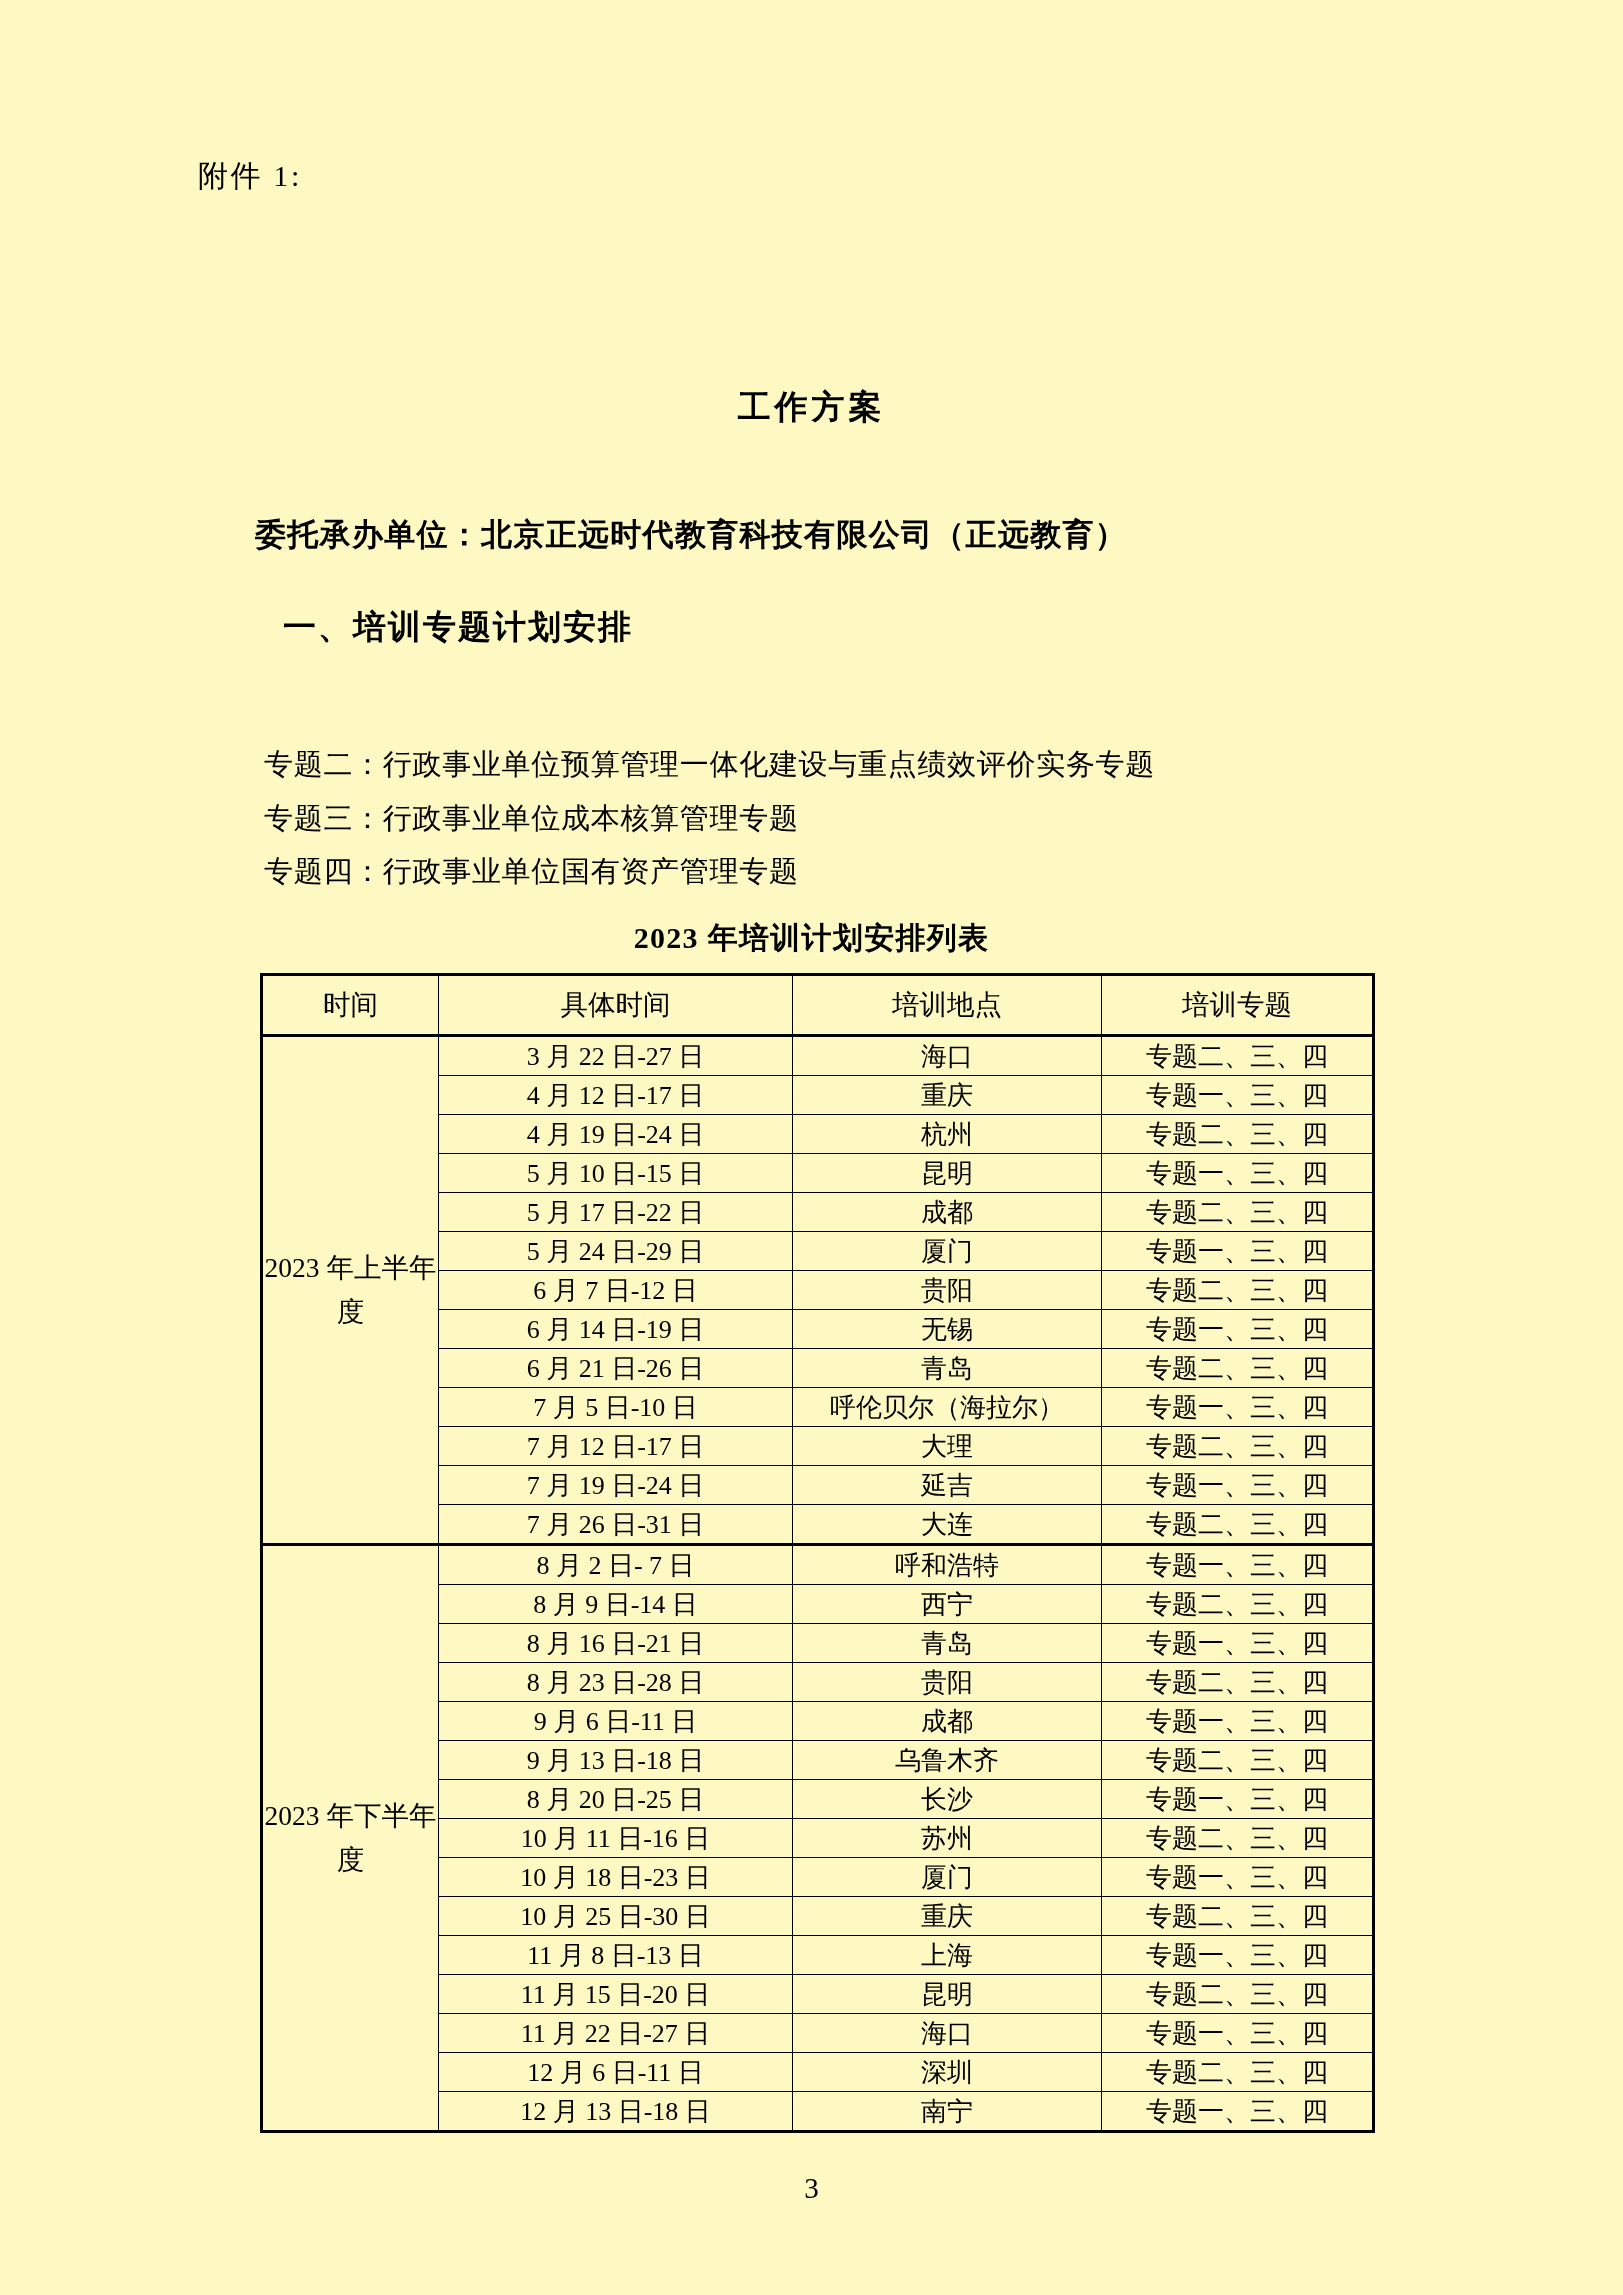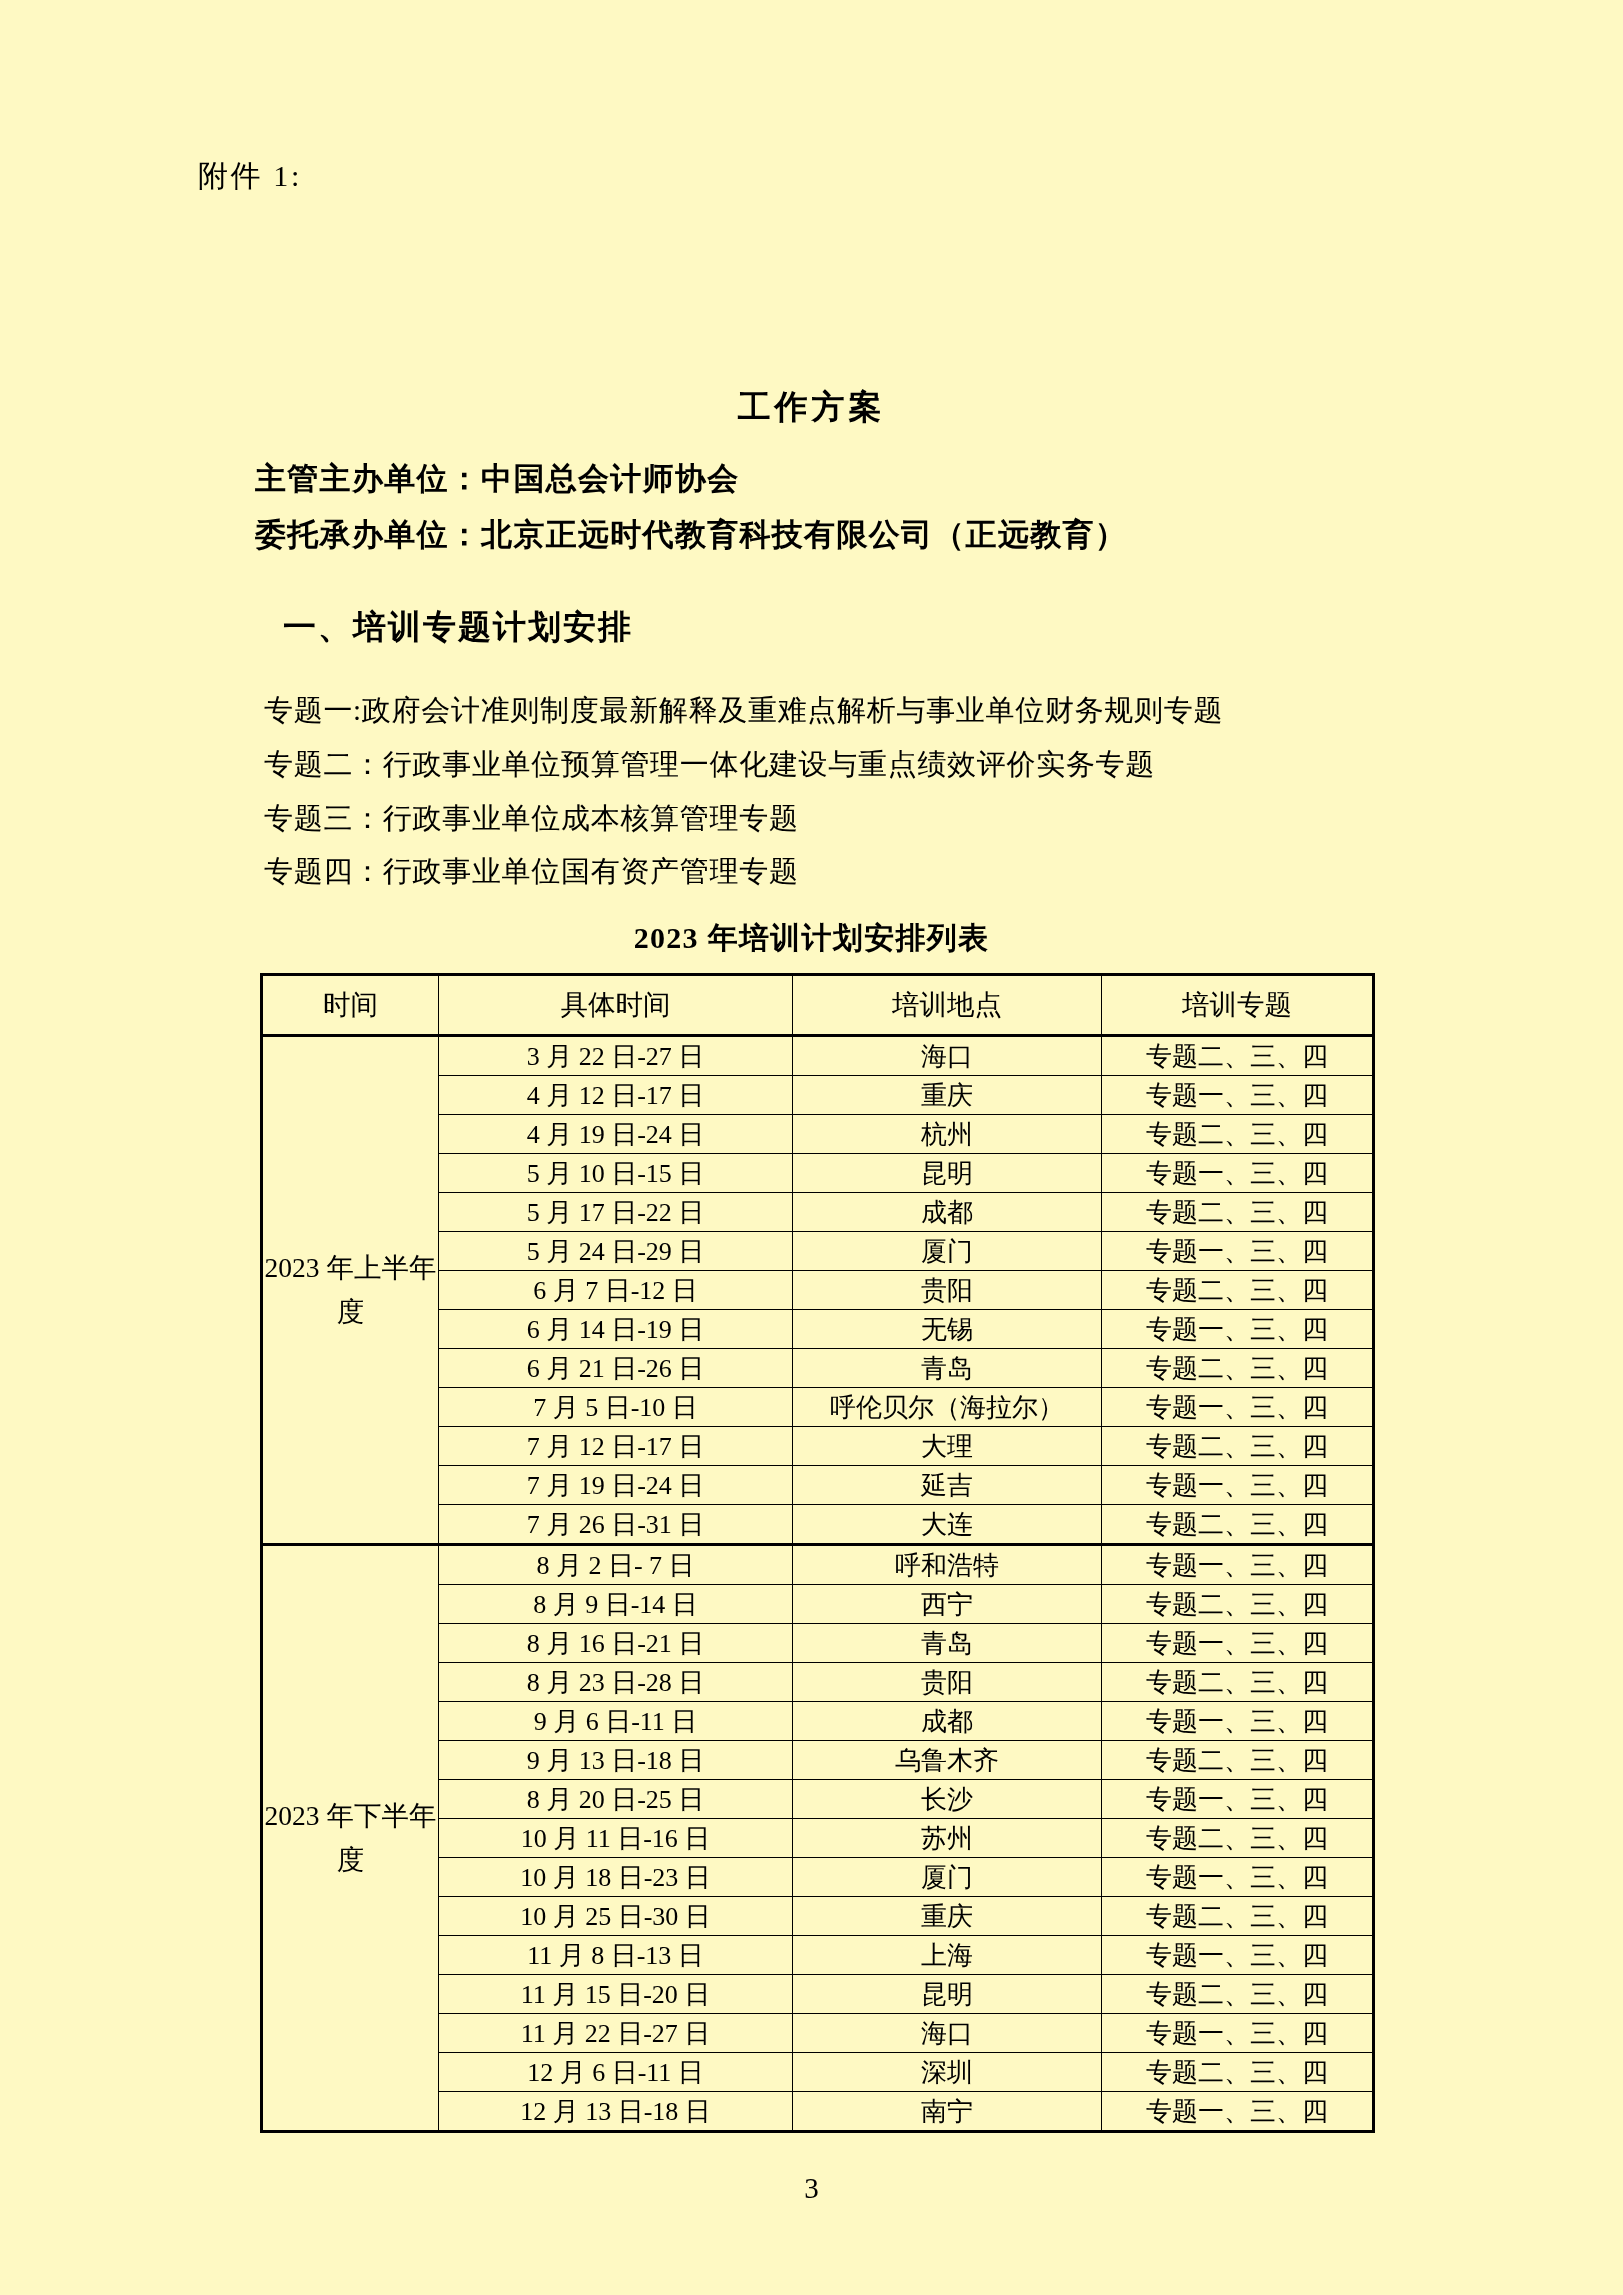--- a/index.html
+++ b/index.html
@@ -77,26 +77,24 @@
 </head>
 <body>
 
 <div class="page">
 
   <div class="attachment-label">附件 1:</div>
 
 
   <div class="doc-subtitle">工作方案</div>
 
-  <div class="org-line org-line1">主管主办单位：中国总会计师协会</div>
   <div class="org-line org-line2">委托承办单位：北京正远时代教育科技有限公司（正远教育）</div>
 
   <div class="section-heading">一、培训专题计划安排</div>
 
-  <div class="topic-item topic-1">专题一:政府会计准则制度最新解释及重难点解析与事业单位财务规则专题</div>
   <div class="topic-item topic-2">专题二：行政事业单位预算管理一体化建设与重点绩效评价实务专题</div>
   <div class="topic-item topic-3">专题三：行政事业单位成本核算管理专题</div>
   <div class="topic-item topic-4">专题四：行政事业单位国有资产管理专题</div>
 
   <div class="table-title">2023 年培训计划安排列表</div>
 
   <table class="schedule">
     <colgroup>
       <col style="width:177px">
       <col style="width:354px">

